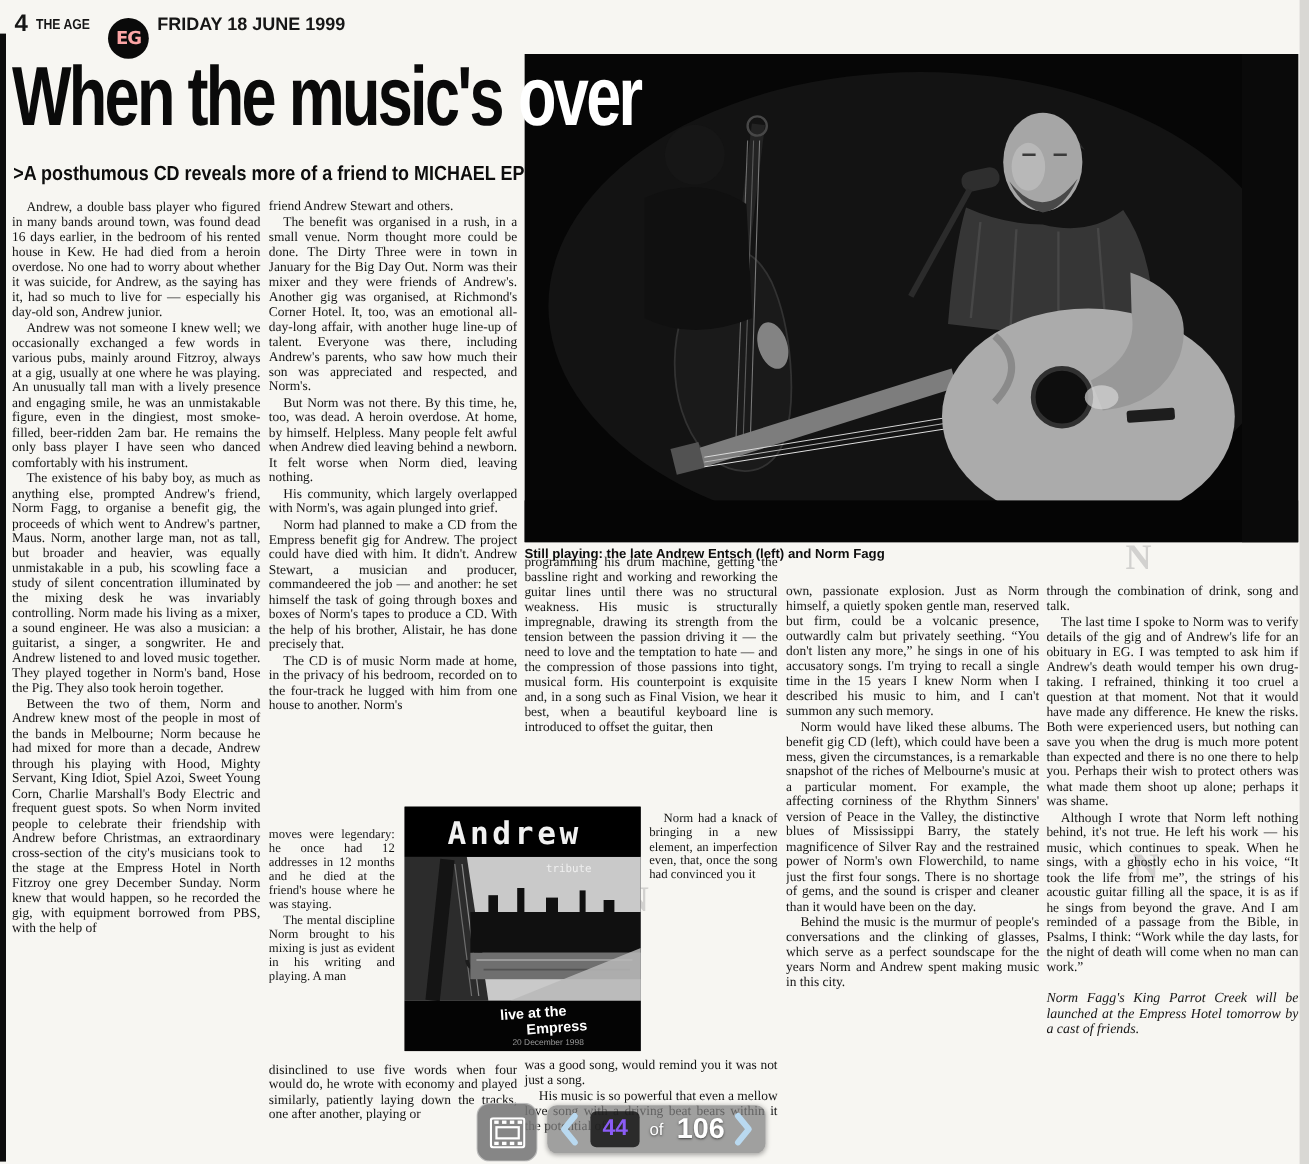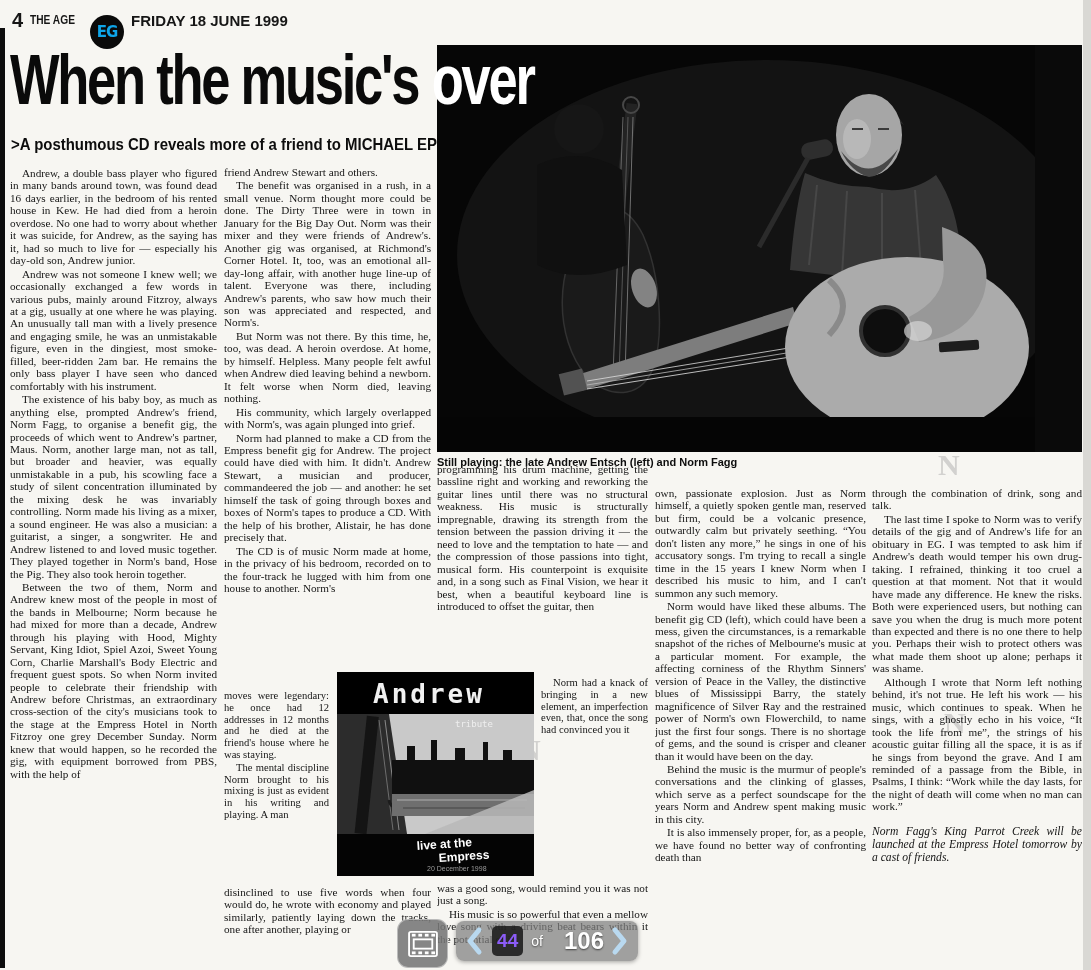--- a/index.html
+++ b/index.html
@@ -9,21 +9,21 @@
   
   .edge-left{left:0;top:28px;width:5px;height:940px;background:#0d0d0d;}
   .edge-right{left:1083px;top:0;width:8px;height:970px;background:#d9d8d4;}
   .watermark{font-family:"Liberation Serif",serif;font-size:30px;color:rgba(150,150,150,.38);
              font-weight:bold;pointer-events:none;}
   
   .masthead{left:12px;top:2px;height:36px;display:flex;align-items:center;gap:7px;
             font-family:"Liberation Sans",sans-serif;}
   .mh-num{font-size:20px;font-weight:bold;}
   .mh-pub{font-size:12px;font-weight:bold;letter-spacing:0;transform:scaleX(.85);transform-origin:left;}
-  .mh-logo{width:34px;height:34px;border-radius:50%;background:#0a0a0a;color:#0ea5e9;display:flex;
+  .mh-logo{width:34px;height:34px;border-radius:50%;background:#0a0a0a;color:#fca5a5;display:flex;
            align-items:center;justify-content:center;font-weight:bold;font-size:15px;
            font-family:"DejaVu Sans",sans-serif;letter-spacing:-1px;margin-top:23px;}
   .mh-date{font-size:15px;font-weight:bold;letter-spacing:0;}
   
   .headline{left:10px;top:40px;white-space:nowrap;z-index:5;
             font-family:"Liberation Sans",sans-serif;font-weight:bold;font-size:70px;
             letter-spacing:-3px;transform:scaleX(.75);transform-origin:left top;}
   .hl-black{color:#0a0a0a;}
   .hl-white{color:#ffffff;margin-left:18px;}
   
@@ -47,21 +47,21 @@
   .filmbtn{left:397px;top:919px;width:51px;height:49px;border-radius:11px;
            background:rgba(118,118,118,.88);border:1px solid rgba(230,230,230,.55);
            display:flex;align-items:center;justify-content:center;z-index:20;cursor:pointer;padding:0;}
   .pager{left:456px;top:921px;width:182px;height:40px;border-radius:8px;
          background:rgba(126,126,126,.72);box-shadow:0 1px 4px rgba(0,0,0,.35);
          display:flex;align-items:center;z-index:20;padding:0 8px;box-sizing:border-box;}
   .chev{width:22px;height:30px;flex:0 0 auto;cursor:pointer;}
   .pagebox{background:rgba(22,22,22,.85);border-radius:5px;width:46px;height:30px;margin:0 6px 0 6px;
            display:flex;align-items:center;justify-content:center;
            font-family:"Liberation Sans",sans-serif;font-weight:bold;font-size:19px;color:#8b5cf6;}
-  .of{font-family:"Liberation Sans",sans-serif;font-size:14px;color:#fff;margin:0 21px 0 2px;
+  .of{font-family:"Liberation Sans",sans-serif;font-size:14px;color:#fff;margin:0 11px 0 2px;
       text-shadow:0 1px 2px rgba(0,0,0,.6);}
   .total{font-family:"Liberation Sans",sans-serif;font-weight:bold;font-size:24px;color:#fff;
          text-shadow:0 1px 2px rgba(0,0,0,.6);margin-right:4px;}
 </style>
 </head>
 <body>
 
 <div class="abs edge-left"></div>
 <div class="abs edge-right"></div>
 
@@ -161,21 +161,20 @@
 
 <div class="col" style="left:437px;top:882px;width:211px;height:86px;">
   <p>was a good song, would remind you it was not just a song.</p>
   <p class="ind">His music is so powerful that even a mellow love song with a driving beat bears within it the potential of its</p>
 </div>
 
 <div class="col" style="left:655px;top:487px;width:211px;height:481px;">
   <p>own, passionate explosion. Just as Norm himself, a quietly spoken gentle man, reserved but firm, could be a volcanic presence, outwardly calm but privately seething. “You don't listen any more,” he sings in one of his accusatory songs. I'm trying to recall a single time in the 15 years I knew Norm when I described his music to him, and I can't summon any such memory.</p>
   <p class="ind">Norm would have liked these albums. The benefit gig CD (left), which could have been a mess, given the circumstances, is a remarkable snapshot of the riches of Melbourne's music at a particular moment. For example, the affecting corniness of the Rhythm Sinners' version of Peace in the Valley, the distinctive blues of Mississippi Barry, the stately magnificence of Silver Ray and the restrained power of Norm's own Flowerchild, to name just the first four songs. There is no shortage of gems, and the sound is crisper and cleaner than it would have been on the day.</p>
   <p class="ind">Behind the music is the murmur of people's conversations and the clinking of glasses, which serve as a perfect soundscape for the years Norm and Andrew spent making music in this city.</p>
-  <p class="ind">It is also immensely proper, for, as a people, we have found no better way of confronting death than</p>
 </div>
 
 <div class="col" style="left:872px;top:487px;width:210px;height:481px;">
   <p>through the combination of drink, song and talk.</p>
   <p class="ind">The last time I spoke to Norm was to verify details of the gig and of Andrew's life for an obituary in EG. I was tempted to ask him if Andrew's death would temper his own drug-taking. I refrained, thinking it too cruel a question at that moment. Not that it would have made any difference. He knew the risks. Both were experienced users, but nothing can save you when the drug is much more potent than expected and there is no one there to help you. Perhaps their wish to protect others was what made them shoot up alone; perhaps it was shame.</p>
   <p class="ind">Although I wrote that Norm left nothing behind, it's not true. He left his work — his music, which continues to speak. When he sings, with a ghostly echo in his voice, “It took the life from me”, the strings of his acoustic guitar filling all the space, it is as if he sings from beyond the grave. And I am reminded of a passage from the Bible, in Psalms, I think: “Work while the day lasts, for the night of death will come when no man can work.”</p>
   <p class="tagline">Norm Fagg's King Parrot Creek will be launched at the Empress Hotel tomorrow by a cast of friends.</p>
 </div>
 
 <svg class="abs cd" viewBox="0 0 197 204">

